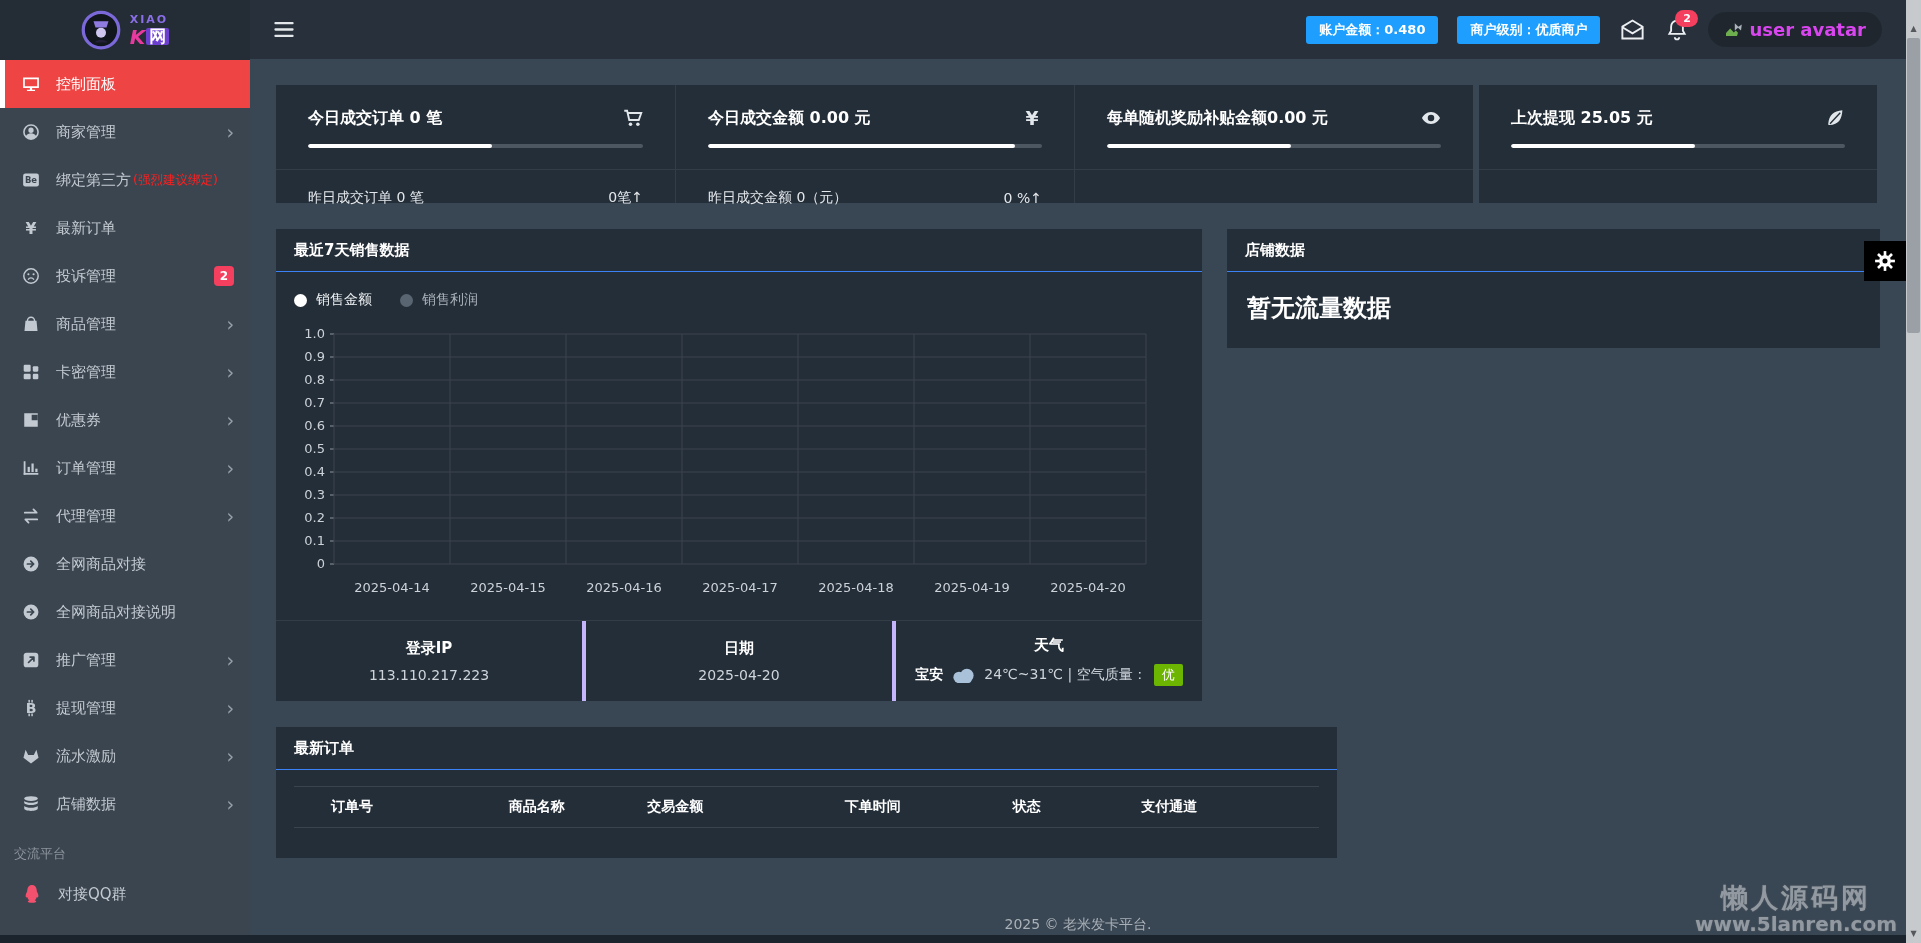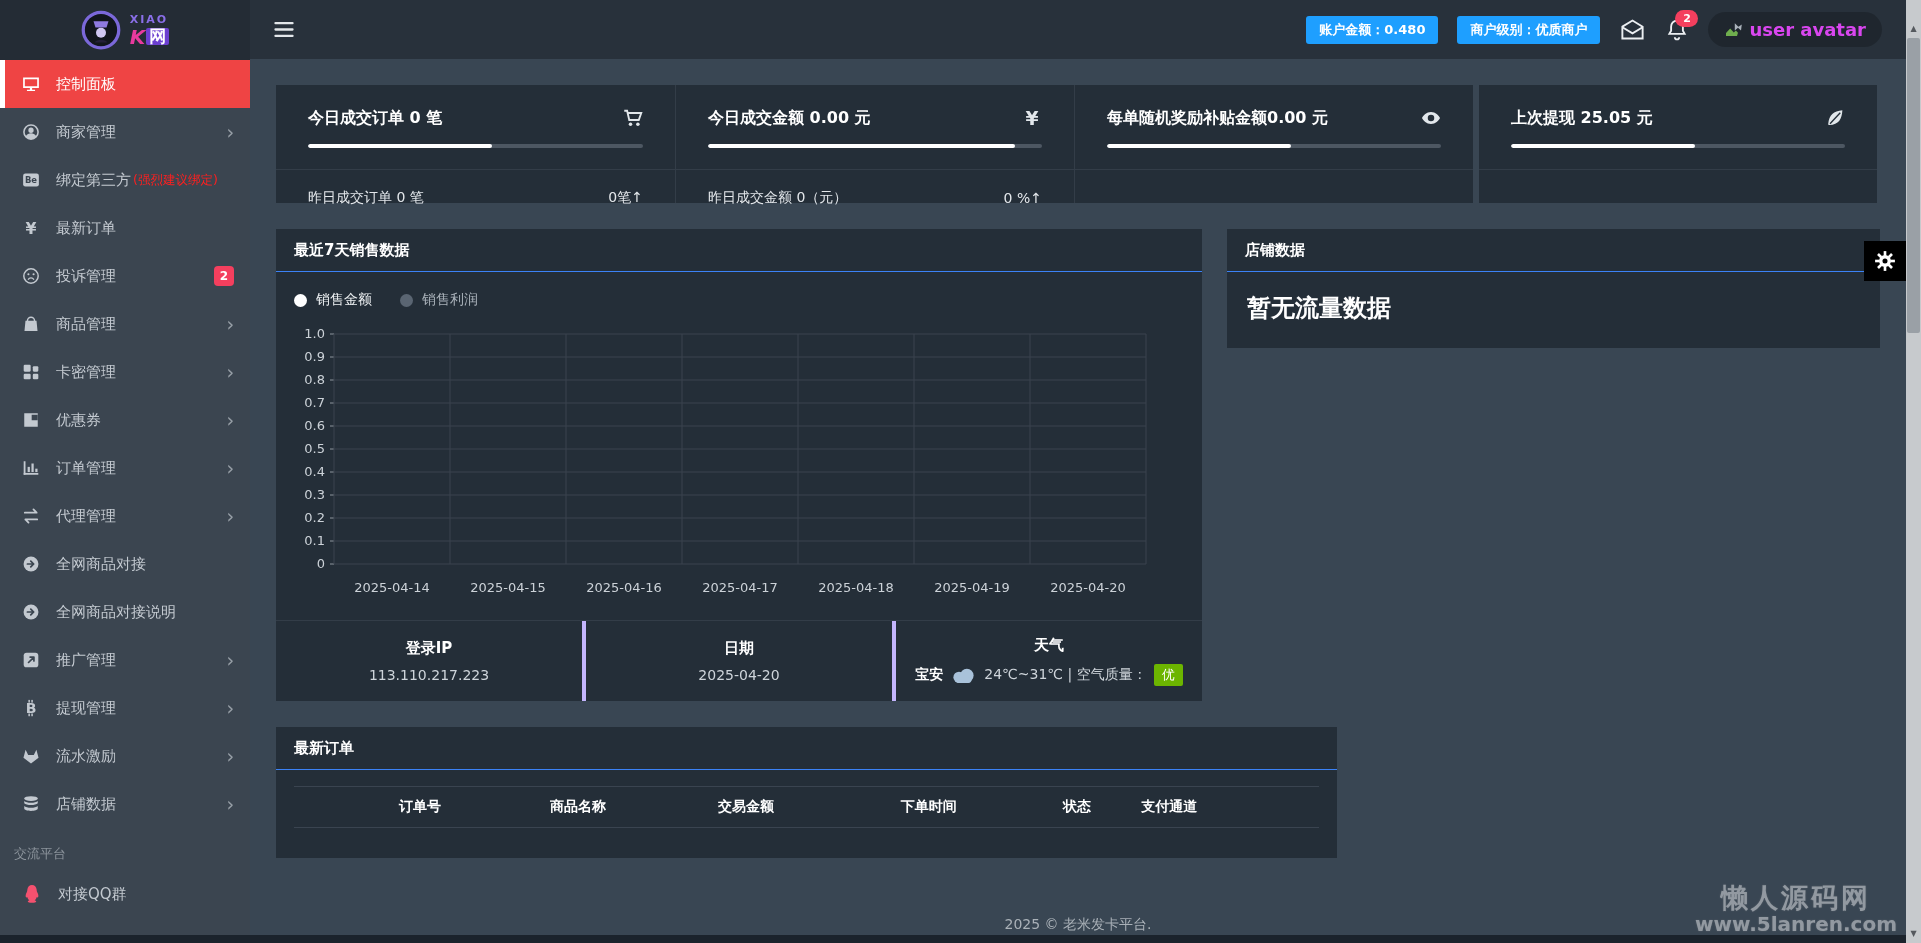--- a/index.html
+++ b/index.html
@@ -81,21 +81,21 @@
   .strip-value b{color:#fff;}
   .cloud{color:#a9c2da;width:27px;height:18px;}
   .aq-badge{background:#6cb500;color:#fff;padding:2px 8px;border-radius:2px;font-size:13px;}
 
   .shop-panel{width:653px;margin-left:25px;background:#242e38;}
   .shop-body{padding:20px 20px 24px;}
   .shop-empty{color:#fff;font-size:24px;font-weight:bold;}
 
   .orders-panel{margin-top:26px;width:1061px;background:#242e38;padding-bottom:30px;}
   .orders-header-row{display:flex;align-items:center;height:40px;margin:16px 18px 0;padding-left:37px;border-top:1px solid #3a4450;border-bottom:1px solid #3a4450;}
-  .ocol{font-size:14px;font-weight:bold;color:#fff;text-align:center;}
+  .ocol{font-size:14px;font-weight:bold;color:#fff;}
   .ocol:nth-child(1){width:18%;}
   .ocol:nth-child(2){width:14%;}
   .ocol:nth-child(3){width:20%;}
   .ocol:nth-child(4){width:17%;}
   .ocol:nth-child(5){width:13%;}
 
   .footer{margin-top:58px;text-align:center;color:#aab1b8;font-size:14px;}
 
   
   .gear-btn{position:absolute;left:1864px;top:241px;width:42px;height:40px;background:#000;border:none;color:#fff;display:flex;align-items:center;justify-content:center;cursor:pointer;z-index:6;padding:0;}

